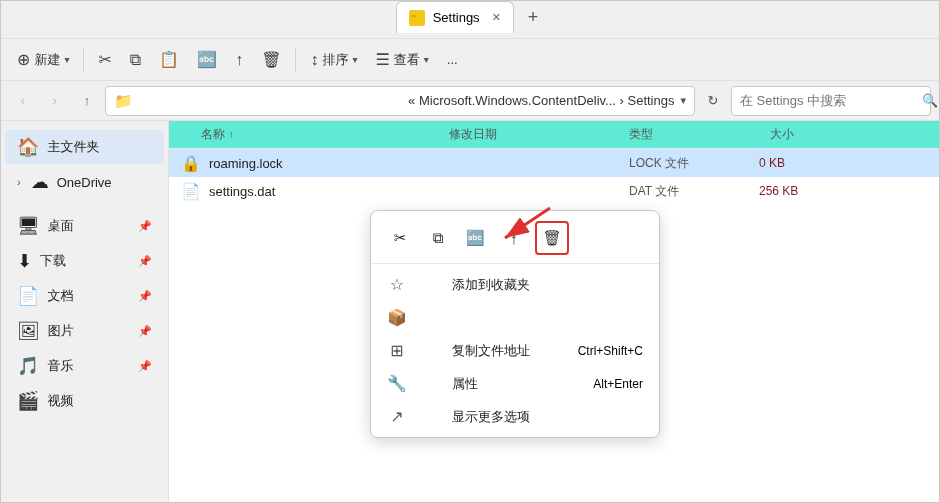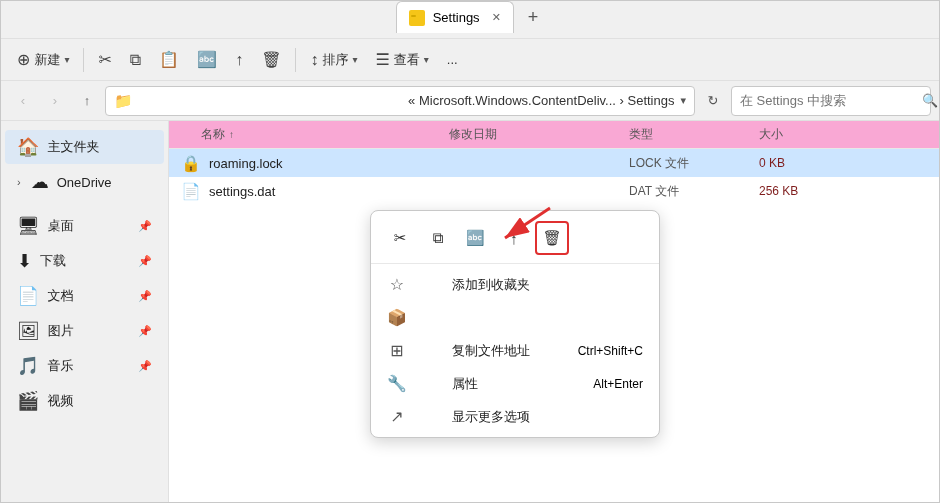--- a/index.html
+++ b/index.html
@@ -240,29 +240,29 @@
       flex: 1;
       background: white;
       display: flex;
       flex-direction: column;
     }
     .file-list-header {
       display: flex;
       align-items: center;
       border-bottom: 1px solid #e8e8e8;
       padding: 4px 0;
-      background: #f9a8d4;
+      background: #5eead4;
       font-size: 12px;
       color: #555;
       height: 28px;
     }
     .col-name { width: 280px; padding-left: 32px; display: flex; align-items: center; gap: 4px; }
     .col-date { width: 180px; }
     .col-type { width: 130px; }
-    .col-size { width: 80px; }
+    .col-size { width: 80px; margin-left: 11px; }
     .col-sort-icon { font-size: 10px; }
 
     .file-row {
       display: flex;
       align-items: center;
       height: 28px;
       font-size: 13px;
       color: #222;
       cursor: pointer;
     }

